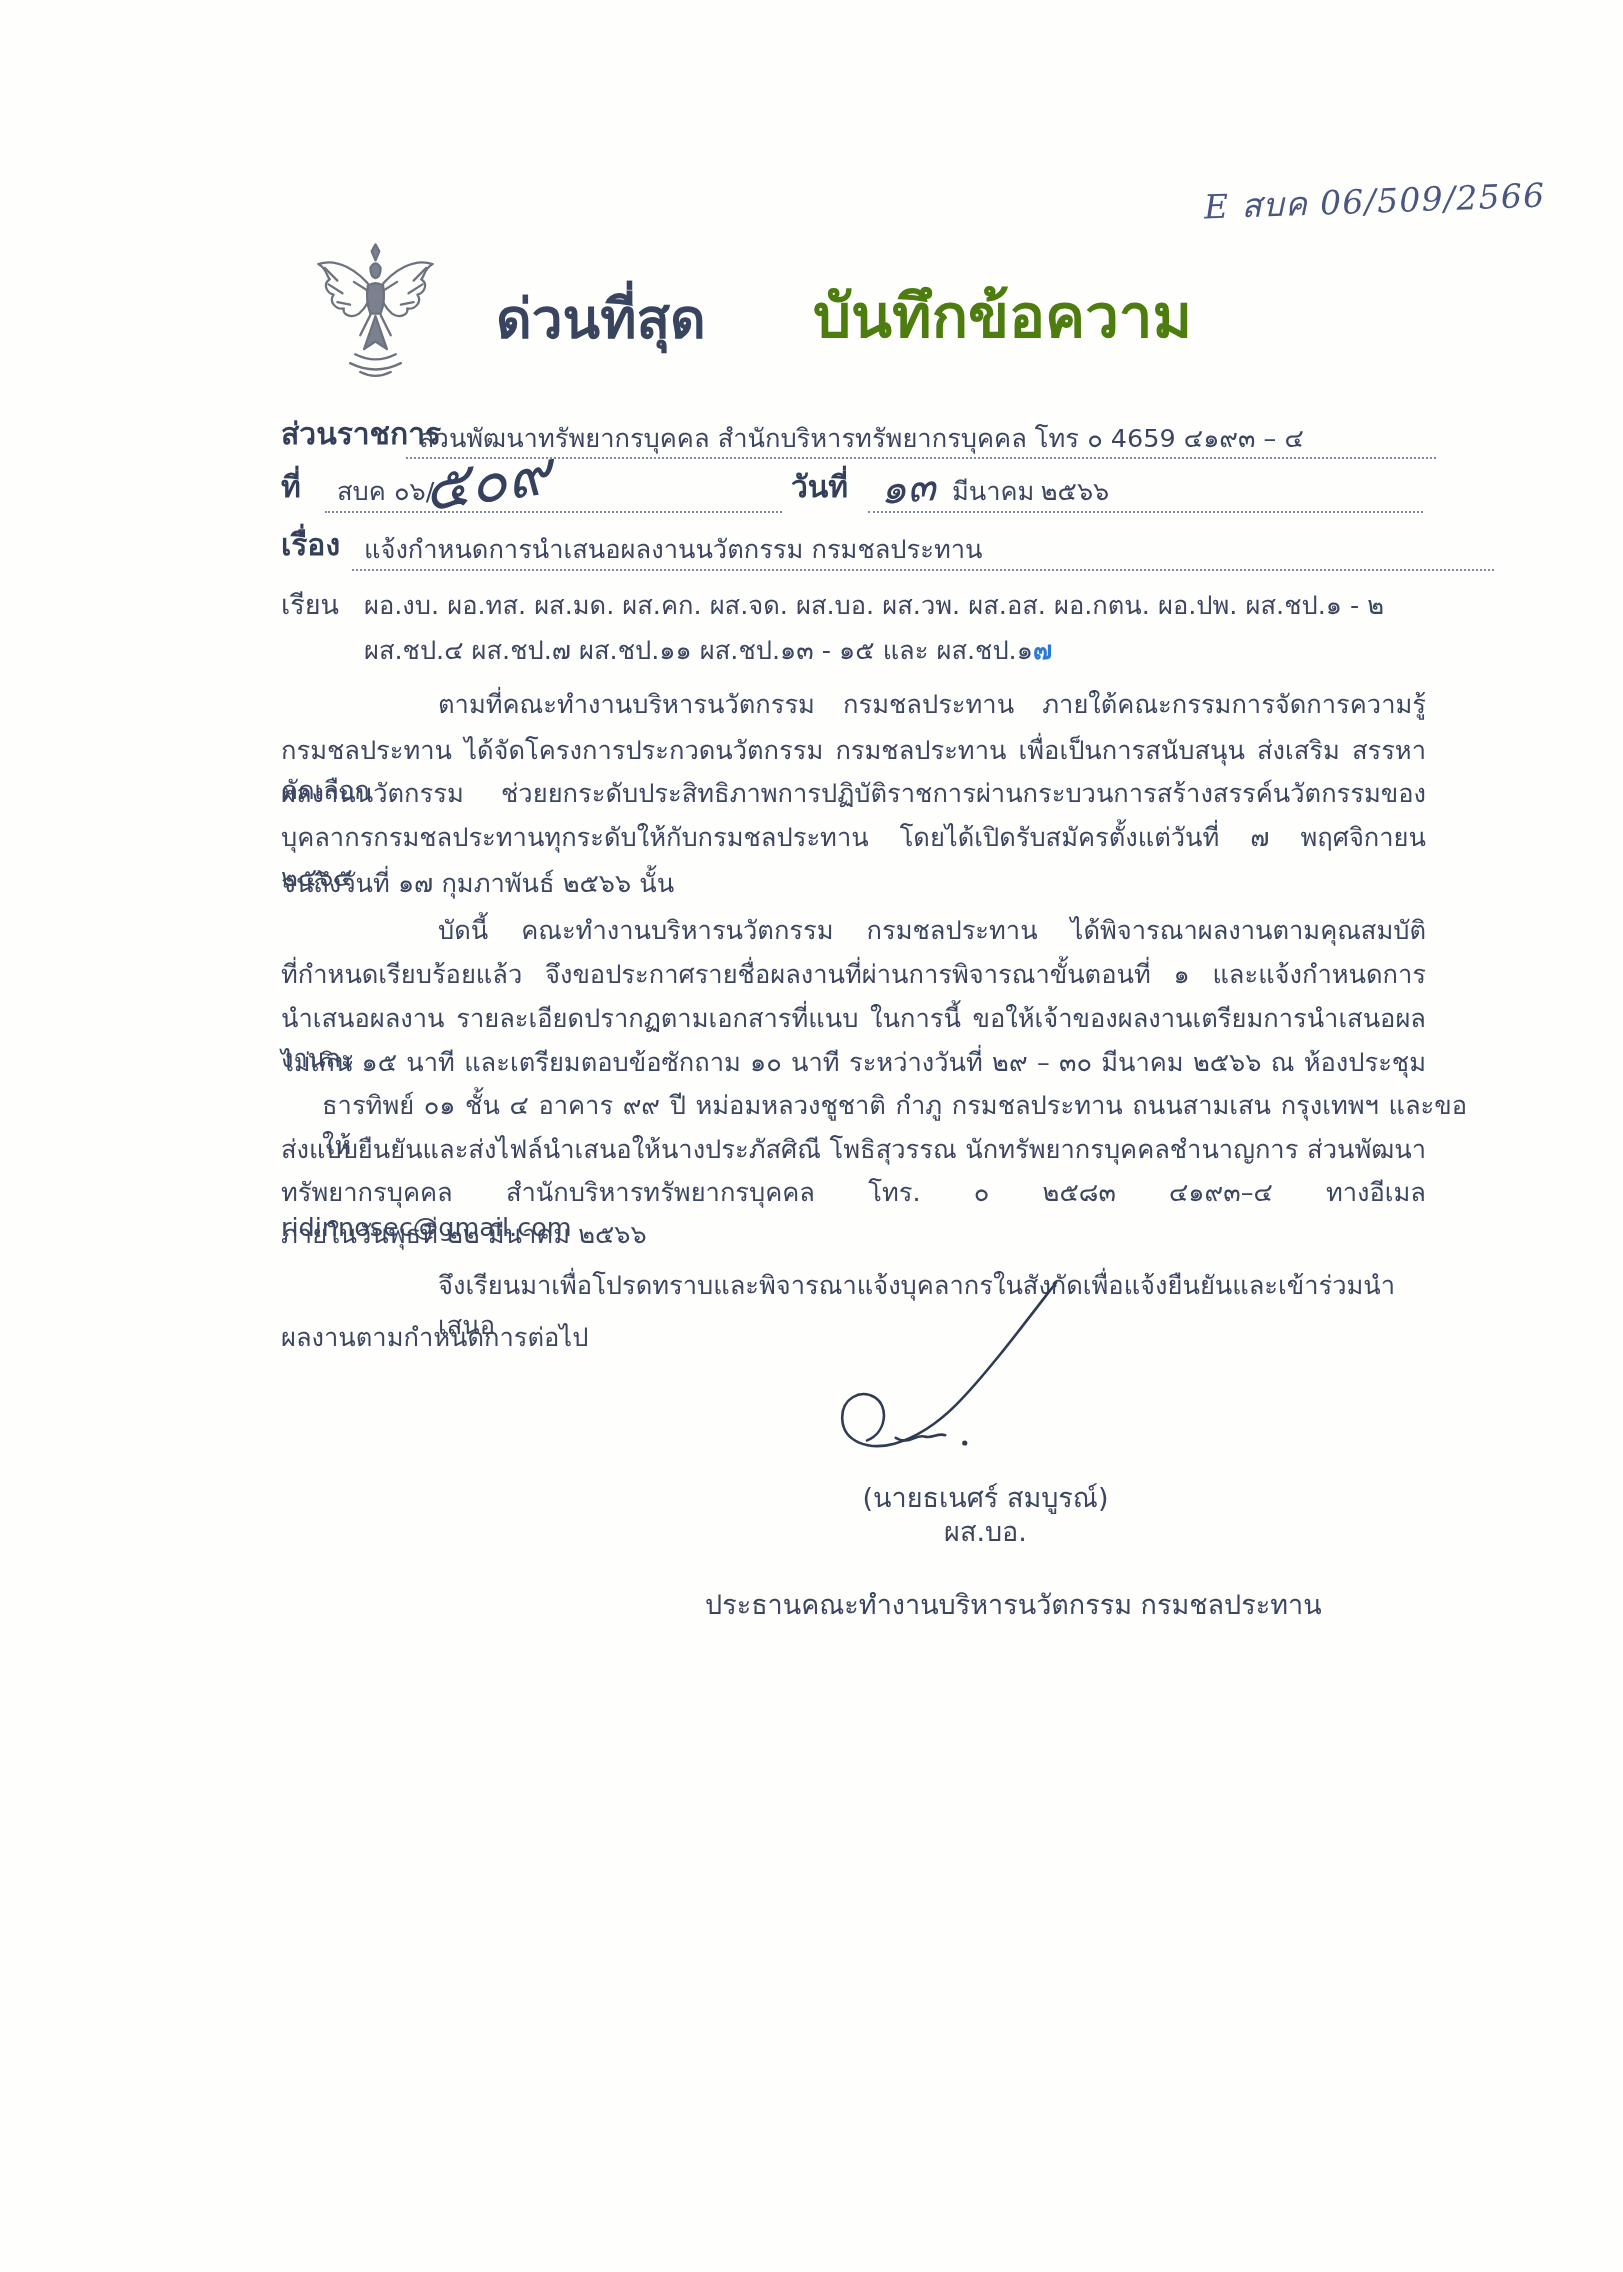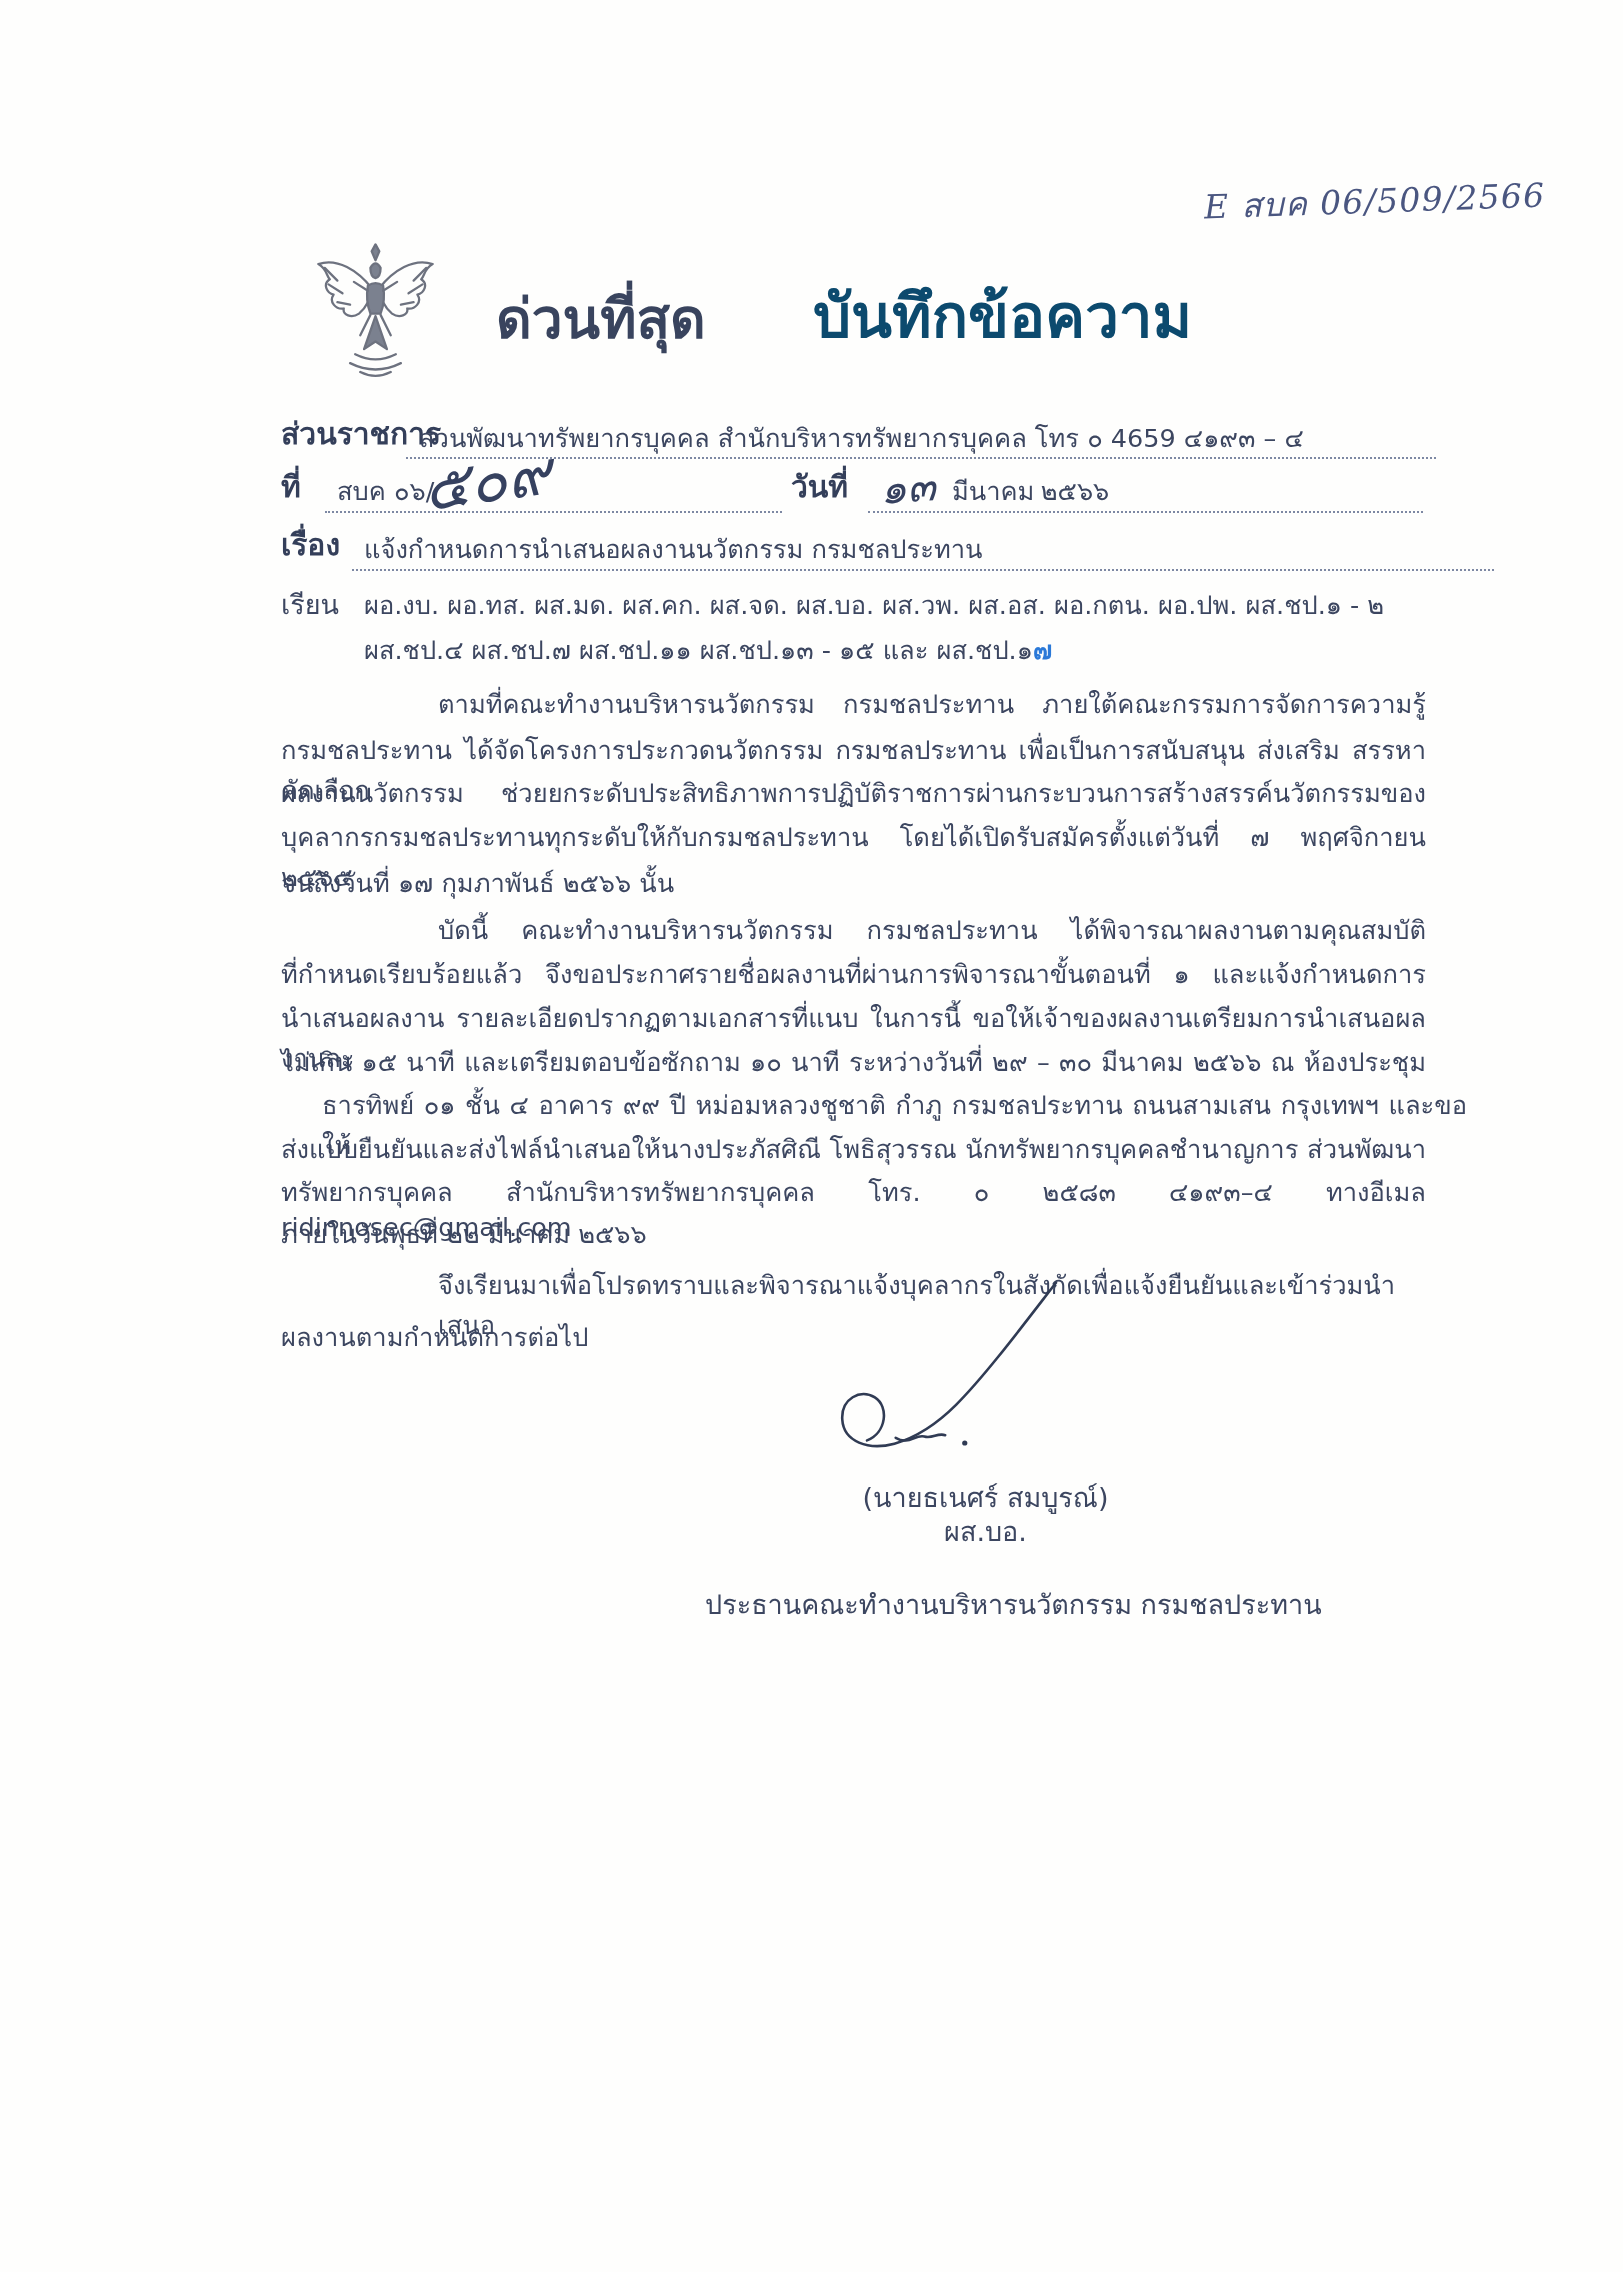--- a/index.html
+++ b/index.html
@@ -16,21 +16,21 @@
   
   .stamp{
     left:1204px;top:175px;width:313px;
     font-family:"DejaVu Serif",serif;font-style:italic;
     font-size:33px;color:#4a568029;color:#4a5680;
     transform:rotate(-2deg);letter-spacing:1.3px;white-space:nowrap;
   }
   
   .emblem{left:312px;top:241px;width:127px;height:149px;}
   .urgency{left:496px;top:275px;font-size:55px;font-weight:700;color:#39445e;white-space:nowrap;}
-  .doc-title{left:813px;top:268px;font-size:60px;font-weight:700;color:#0c4a6e;white-space:nowrap;}
+  .doc-title{left:813px;top:268px;font-size:60px;font-weight:700;color:#4d7c0f;white-space:nowrap;}
   
   .lbl{font-weight:700;font-size:30px;color:#343f5a;white-space:nowrap;}
   .val{font-size:25.5px;white-space:nowrap;}
   .dots{border-bottom:2px dotted #7d88a3;height:0;}
   .hand{
     font-family:"DejaVu Serif",serif;font-style:italic;
     color:#36415f;white-space:nowrap;
   }
   
   .bodyline{

